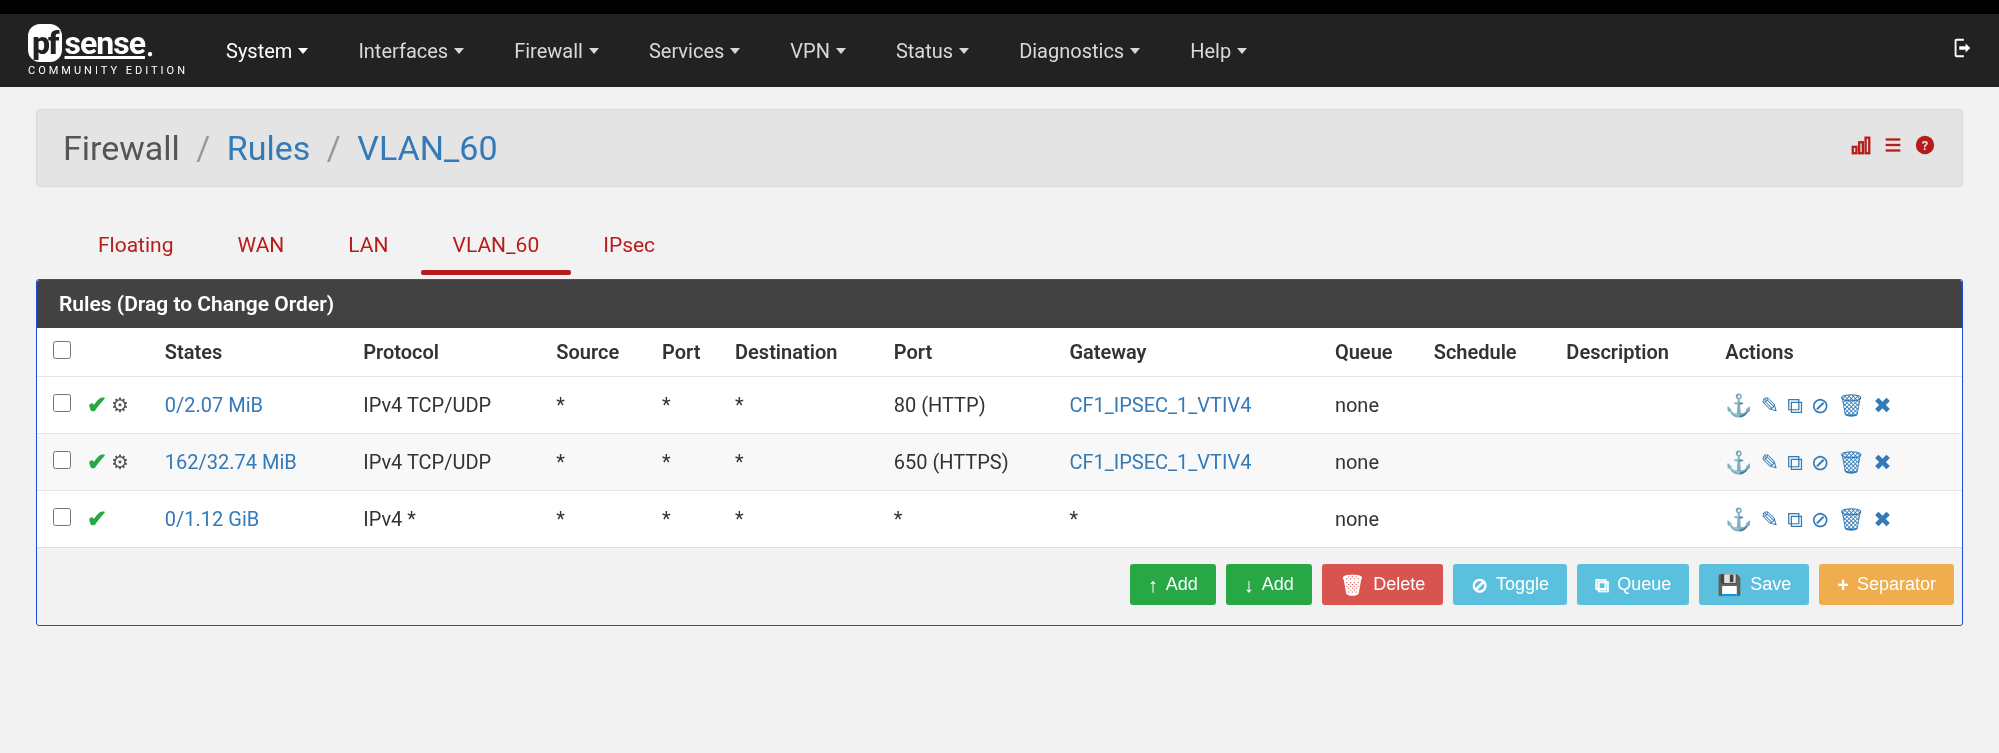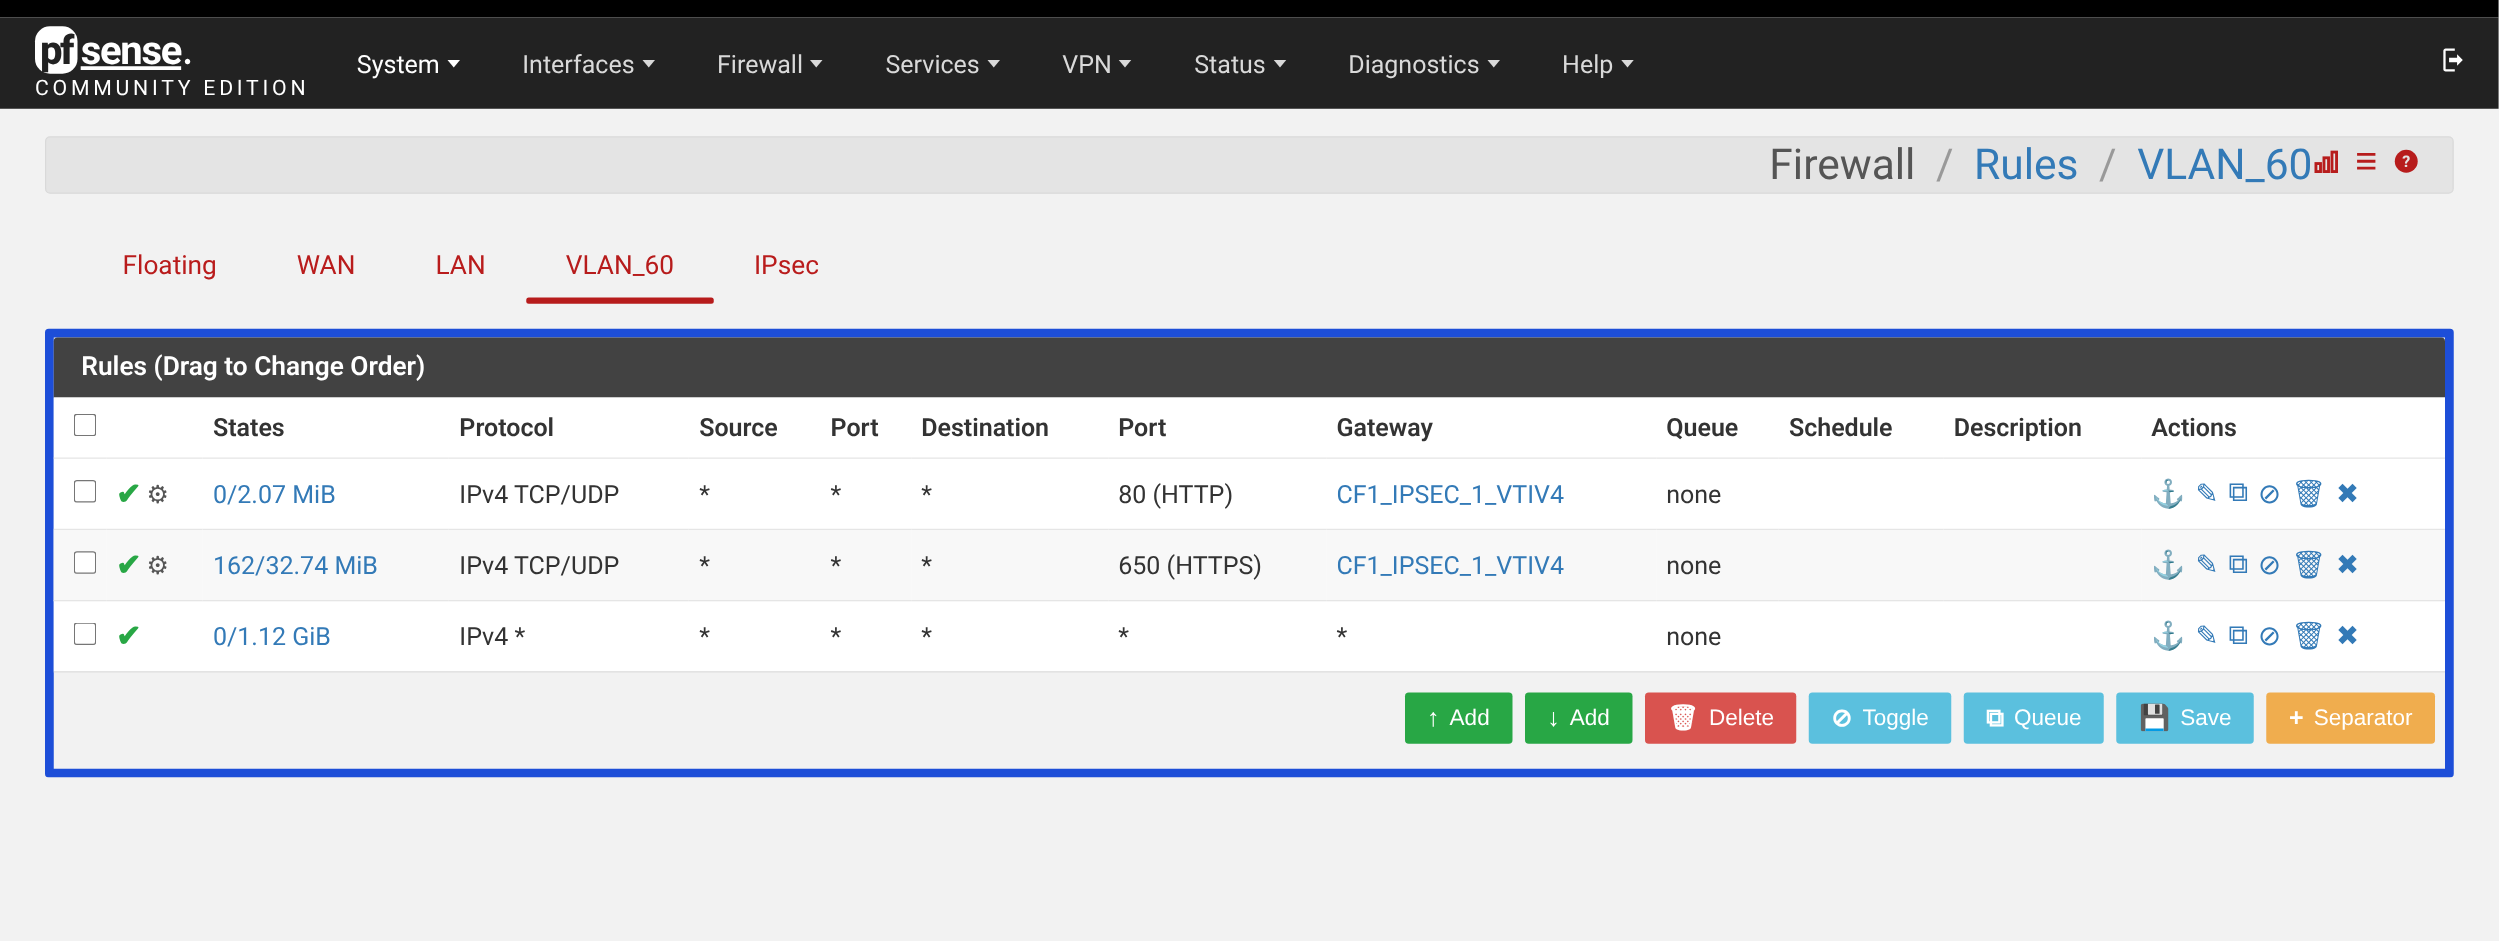--- a/index.html
+++ b/index.html
@@ -8,46 +8,46 @@
 
 .browser-top { height: 14px; background: #000; }
 
 
 .navbar { background: #222; height: 73px; display: flex; align-items: center; padding: 0 26px 0 28px; }
 .logo { display: flex; flex-direction: column; margin-right: 38px; }
 .logo-main { display: flex; align-items: center; }
 .logo-pf { background: #fff; color: #222; font-weight: 800; font-size: 32px; padding: 0 4px; letter-spacing: -2px; border-radius: 12px; }
 .logo-sense { color: #fff; font-weight: 700; font-size: 32px; margin-left: 3px; letter-spacing: -1px; text-decoration: underline; }
 .logo-dot { color: #fff; font-size: 10px; position: relative; top: 10px; left: 2px; }
-.logo-sub { color: #fff; font-size: 17px; letter-spacing: 3px; margin-top: 2px; }
+.logo-sub { color: #fff; font-size: 11px; letter-spacing: 3px; margin-top: 2px; }
 .nav-items { display: flex; gap: 50px; flex: 1; }
 .nav-item { color: #d9d9d9; font-size: 20px; display: flex; align-items: center; gap: 6px; cursor: pointer; }
 .nav-item.active { color: #fff; }
 .caret { display: inline-block; width: 0; height: 0; border-left: 5px solid transparent; border-right: 5px solid transparent; border-top: 6px solid currentColor; }
 .logout-icon { color: #fff; font-size: 22px; }
 
 
 .content { padding: 0 36px; }
-.breadcrumb-panel { background: #e4e4e4; border: 1px solid #d9d9d9; border-radius: 4px; margin-top: 22px; padding: 2px 26px; display: flex; align-items: center; text-align: right; }
+.breadcrumb-panel { background: #e4e4e4; border: 1px solid #d9d9d9; border-radius: 4px; margin-top: 22px; padding: 18px 26px; display: flex; align-items: center; }
 .breadcrumb { font-size: 34px; font-weight: 400; flex: 1; }
 .breadcrumb .static { color: #555; }
 .breadcrumb .sep { color: #999; margin: 0 8px; }
 .breadcrumb a { color: #337ab7; text-decoration: none; }
 .bc-icons { display: flex; gap: 10px; }
 .bc-icons .ico { color: #B71C1C; font-size: 24px; cursor: pointer; }
 .bc-icons .help { color: #B71C1C; }
 
 
 .tabs { display: flex; gap: 0; margin-top: 36px; padding-left: 30px; }
 .tab { color: #b91c1c; font-size: 21px; padding: 10px 32px 16px; cursor: pointer; position: relative; }
 .tab.active { color: #B71C1C; }
 .tab.active::after { content: ""; position: absolute; left: 0; right: 0; bottom: -2px; height: 5px; background: #B71C1C; border-radius: 2px; }
 
 
-.panel { margin-top: 22px; border: 7px solid #1d4ed8; border-radius: 3px; }
+.panel { margin-top: 6px; border: 1px solid #1d4ed8; border-radius: 3px; }
 .panel-head { background: #424242; color: #fff; padding: 12px 22px; font-size: 21px; font-weight: 600; border-radius: 3px 3px 0 0; }
 table { width: 100%; border-collapse: collapse; background: #fff; }
 th { text-align: left; padding: 12px 8px; font-size: 20px; font-weight: 600; color: #333; }
 th:first-child { padding-left: 16px; width: 40px; }
 td { padding: 14px 8px; font-size: 20px; border-top: 1px solid #e5e5e5; vertical-align: middle; }
 td:first-child { padding-left: 16px; }
 .chk { width: 18px; height: 18px; }
 .hdr-chk { width: 18px; height: 18px; accent-color: #337ab7; }
 tr.alt td { background: #f8f8f8; }
 .status-cell { display: flex; align-items: center; gap: 4px; }

